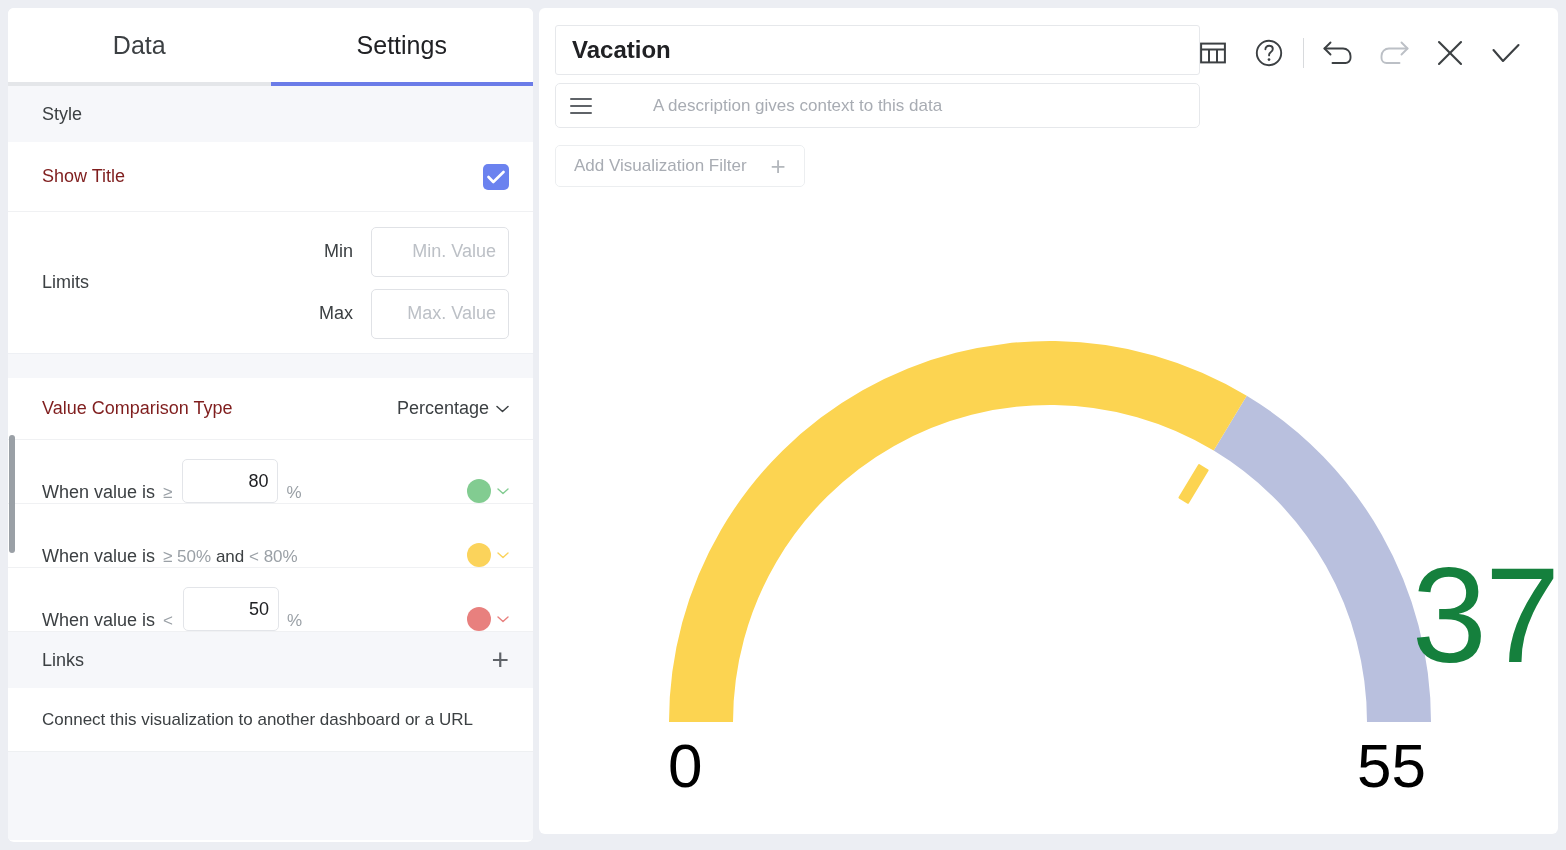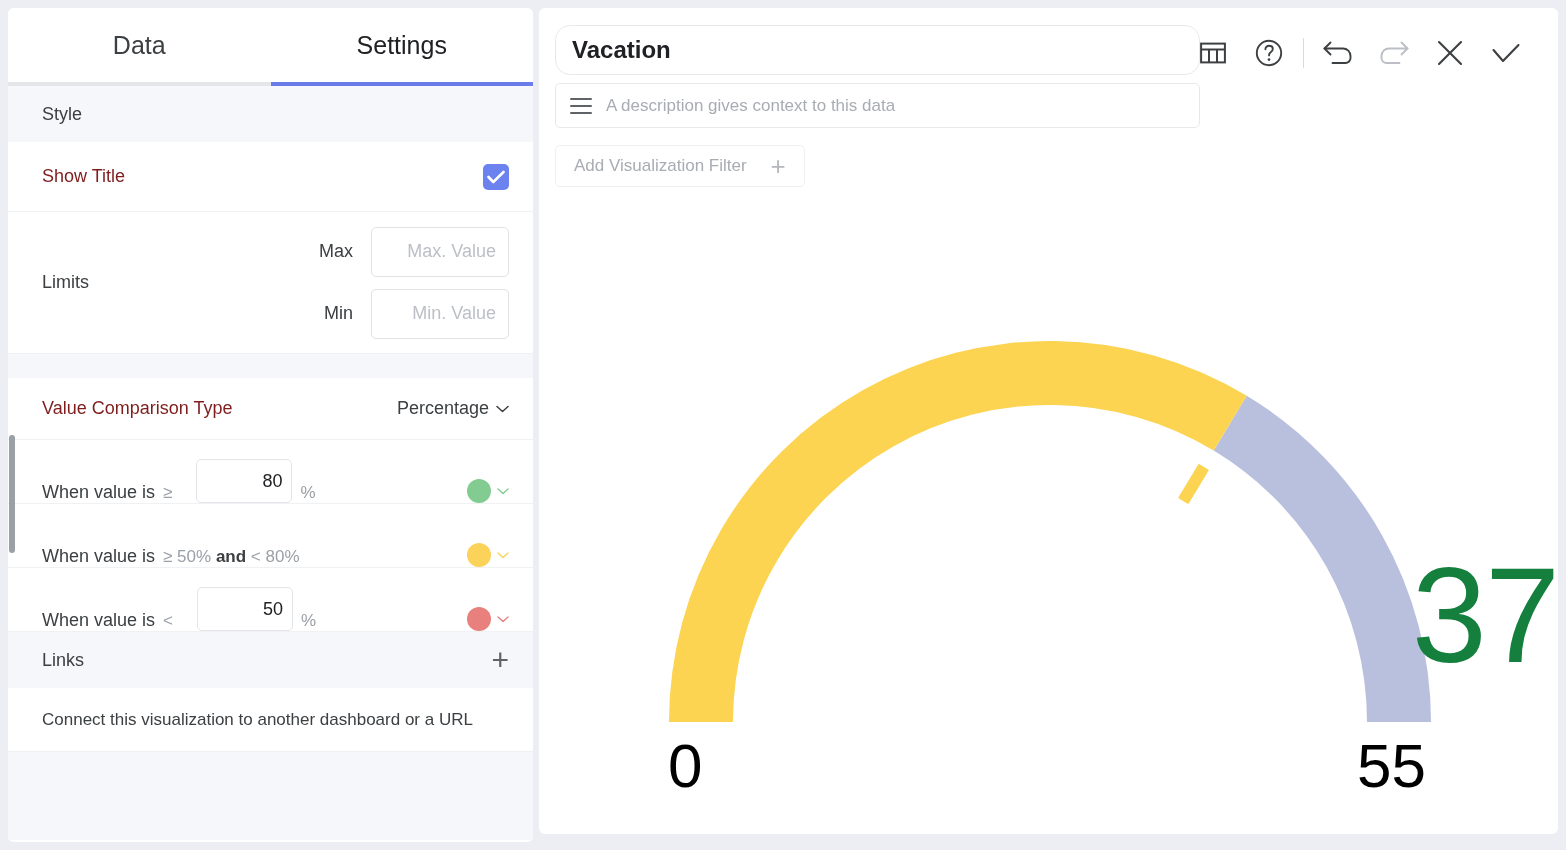--- a/index.html
+++ b/index.html
@@ -138,26 +138,26 @@
   .cond-input {
     width: 96px; height: 44px;
     border: 1px solid #e3e5e9;
     border-radius: 5px;
     background: #fff;
     font-family: "Liberation Sans", sans-serif;
     font-size: 18px;
     color: #202124;
     text-align: right;
     padding: 0 9px;
-    margin-left: 24px;
+    margin-left: 10px;
     outline: none;
   }
   .cond-pct { font-size: 17px; color: #9aa0a6; margin-left: 8px; }
   .cond-mid { font-size: 17px; color: #9aa0a6; margin-left: 8px; }
-  .cond-mid b { color: #3c4043; font-weight: 700; }
+  .cond-mid b { color: #3c4043; font-weight: 400; }
   .cond-spacer { flex: 1; }
   .color-pick { display: flex; align-items: center; gap: 6px; cursor: pointer; }
   .color-dot { width: 24px; height: 24px; border-radius: 50%; }
 
   .links-desc {
     height: 64px;
     display: flex;
     align-items: center;
     padding: 0 24px 0 34px;
     font-size: 17px;
@@ -187,39 +187,40 @@
     width: 1019px; height: 826px;
     background: #ffffff;
     border-radius: 6px;
     overflow: hidden;
   }
   .title-input {
     position: absolute;
     left: 16px; top: 17px;
     width: 645px; height: 50px;
     border: 1px solid #e6e8eb;
-    border-radius: 15px;
+    border-radius: 3px;
     font-family: "Liberation Sans", sans-serif;
     font-size: 24px;
     font-weight: 700;
     color: #202124;
     padding: 0 16px;
     outline: none;
     background: #fff;
   }
   .desc-wrap {
     position: absolute;
     left: 16px; top: 75px;
     width: 645px; height: 45px;
     border: 1px solid #e6e8eb;
     border-radius: 5px;
     display: flex;
     align-items: center;
     padding: 0 14px;
     background: #fff;
+    gap: 47px;
   }
   .desc-icon { width: 22px; height: 16px; display: flex; flex-direction: column; justify-content: space-between; margin-right: 14px; }
   .desc-icon i { display: block; height: 2px; background: #5f6368; border-radius: 1px; }
   .desc-icon i:nth-child(1) { width: 22px; }
   .desc-icon i:nth-child(2) { width: 22px; }
   .desc-icon i:nth-child(3) { width: 22px; }
   .desc-input {
     flex: 1;
     border: none;
     outline: none;
@@ -318,26 +319,26 @@
         <svg width="18" height="14" viewBox="0 0 18 14">
           <polyline points="1.5,7 6.3,12 16.5,2" fill="none" stroke="#ffffff" stroke-width="2.6" stroke-linecap="round" stroke-linejoin="round"></polyline>
         </svg>
       </div>
     </div>
 
     <div class="limits-block">
       <span class="limits-label">Limits</span>
       <div class="limits-fields">
         <div class="limit-row">
+          <span class="limit-name">Min</span>
+          <input class="limit-input" type="text" placeholder="Min. Value" style="">
+        </div>
+        <div class="limit-row">
           <span class="limit-name">Max</span>
           <input class="limit-input" type="text" placeholder="Max. Value" style="">
-        </div>
-        <div class="limit-row">
-          <span class="limit-name">Min</span>
-          <input class="limit-input" type="text" placeholder="Min. Value" style="">
         </div>
       </div>
     </div>
 
     <div class="spacer-band"></div>
 
     <div class="row row-vct">
       <span class="row-label">Value Comparison Type</span>
       <div class="vct-value">
         <span>Percentage</span>

